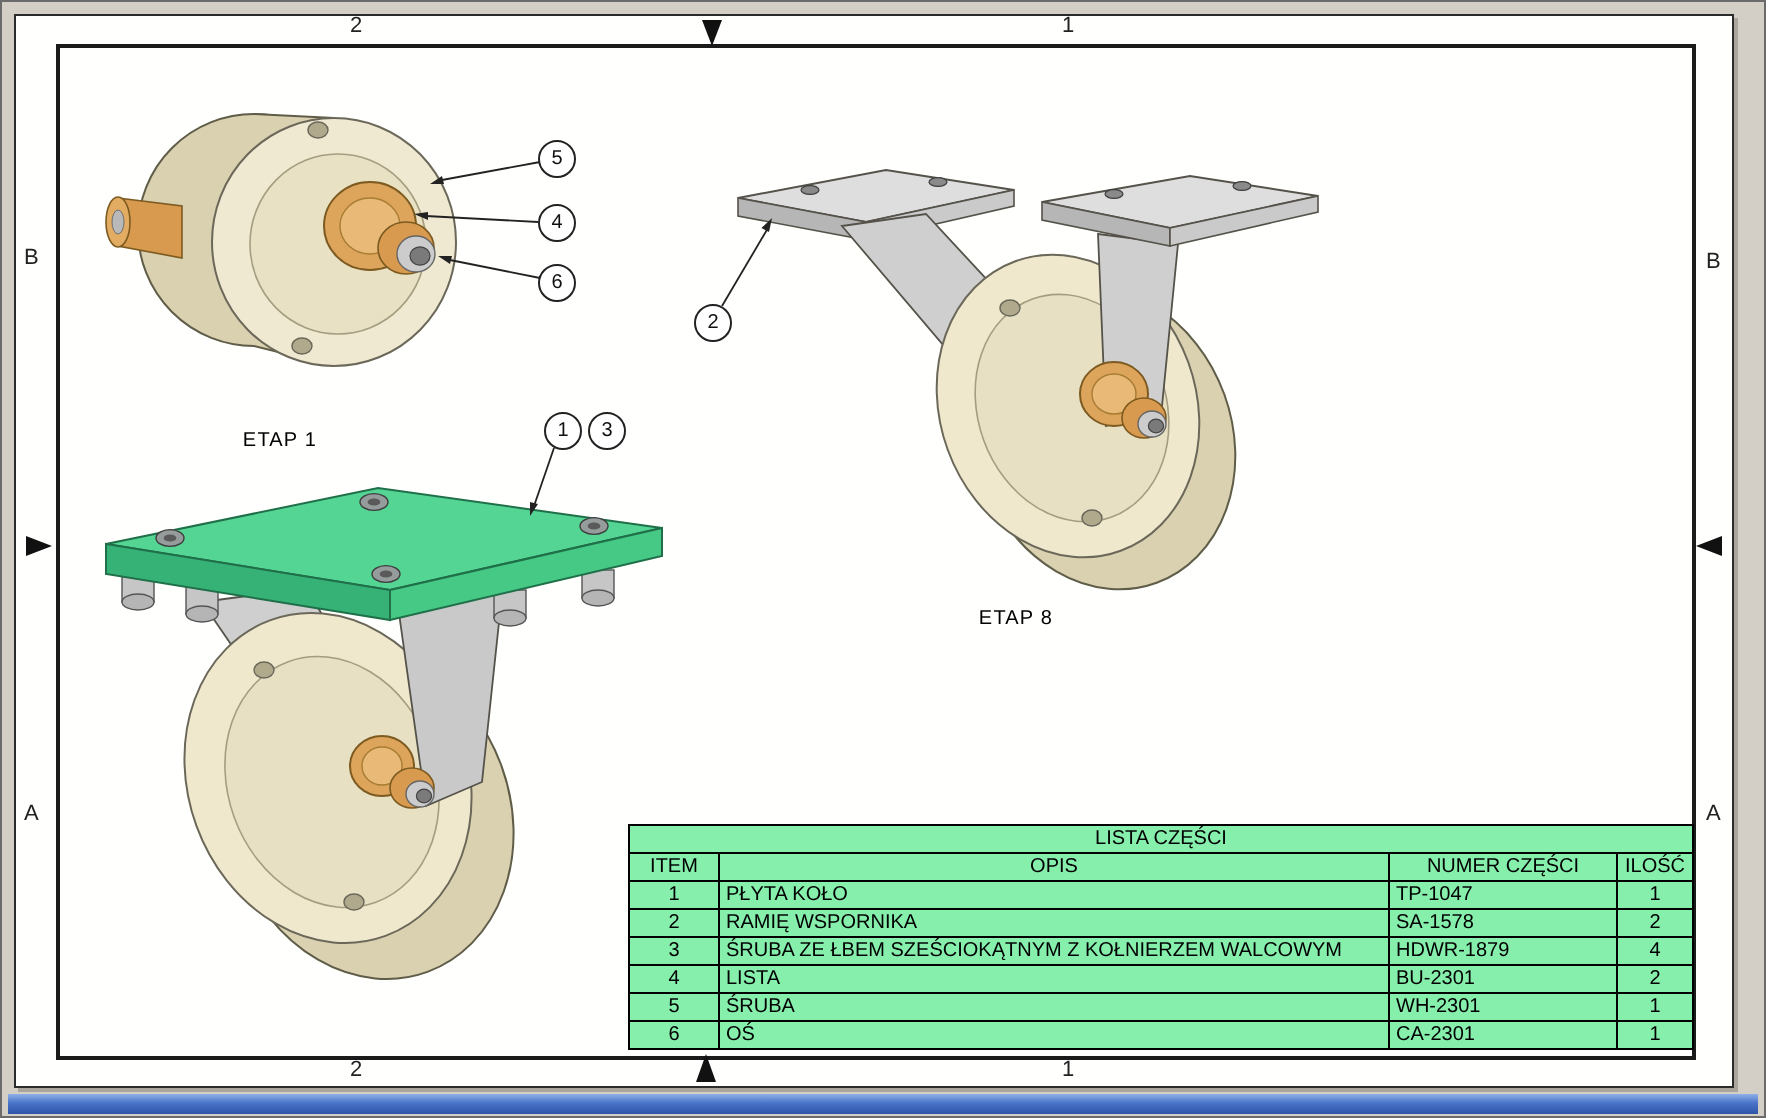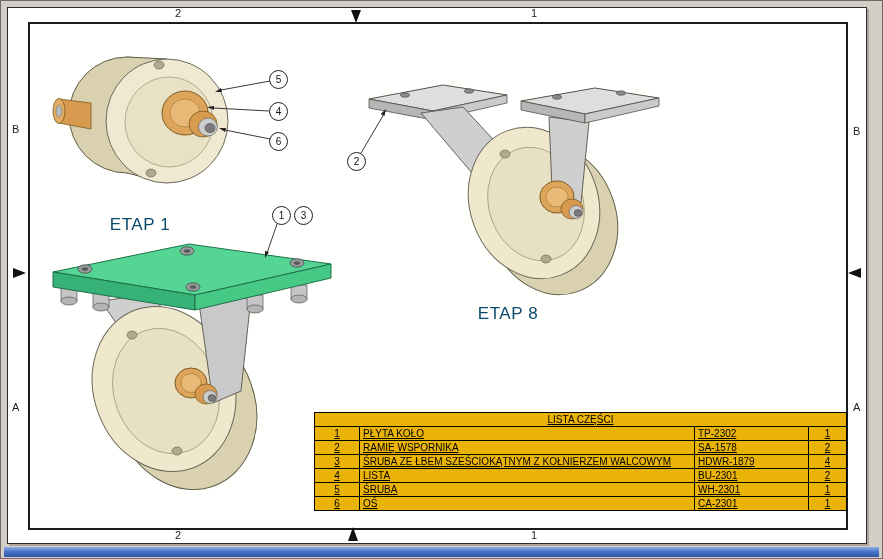--- a/index.html
+++ b/index.html
@@ -4,22 +4,22 @@
 <style>
   * { margin:0; padding:0; box-sizing:border-box; }
   html,body { font-family:"Liberation Sans", sans-serif; }
   body { background:#9a968e; }
   .screen { position:relative; width:883px; height:559px; background:#d3cfc7; border:1px solid #6b6b6b; overflow:hidden; }
   .sheet { position:absolute; left:6px; top:6px; width:860px; height:537px; background:#fffffd; border:1px solid #2b2b2b; box-shadow:2px 2px 0 #aaa69e; }
   .frame { position:absolute; left:20px; top:14px; width:820px; height:508px; border:2px solid #1b1b1b; }
   .art  { position:absolute; left:0; top:0; width:883px; height:559px; pointer-events:none; }
   .zone { position:absolute; font-size:11px; color:#222; }
   .balloon { position:absolute; width:19px; height:19px; border:1px solid #222; border-radius:50%; background:#fff; font-size:10px; line-height:17px; text-align:center; color:#111; z-index:5; }
-  .view-label { position:absolute; font-size:17px; letter-spacing:0.6px; color:#0c4a6e; text-align:center; z-index:4; }
-  .bom { position:absolute; left:313px; top:411px; border-collapse:collapse; table-layout:fixed; background:#eab308; font-size:10px; color:#000; z-index:6;text-decoration:underline; }
+  .view-label { position:absolute; font-size:10px; letter-spacing:0.6px; color:#000000; text-align:center; z-index:4; }
+  .bom { position:absolute; left:313px; top:411px; border-collapse:collapse; table-layout:fixed; background:#86efac; font-size:10px; color:#000; z-index:6; }
   .bom td { border:1px solid #000; padding:1px 3px; height:12px; line-height:11px; white-space:nowrap; overflow:hidden; text-align:center; }
   .bom td.l { text-align:left; }
   .bottom-bar { position:absolute; left:3px; right:3px; bottom:1px; height:10px; background:linear-gradient(#8fb0e8, #4a74c8 45%, #2f55a8); }
 </style>
 </head>
 <body>
 
 <div class="screen">
 
   <div class="sheet">
@@ -188,23 +188,29 @@
       <col style="width:45px">
         <col style="width:335px">
         <col style="width:114px">
         <col style="width:38px">
     </colgroup>
     <tbody>
       <tr>
         <td colspan="4">LISTA CZĘŚCI</td>
       </tr>
       <tr>
+        <td>ITEM</td>
+        <td>OPIS</td>
+        <td>NUMER CZĘŚCI</td>
+        <td>ILOŚĆ</td>
+      </tr>
+      <tr>
         <td>1</td>
         <td class="l">PŁYTA KOŁO</td>
-        <td class="l">TP-2302</td>
+        <td class="l">TP-1047</td>
         <td>1</td>
       </tr>
       <tr>
         <td>2</td>
         <td class="l">RAMIĘ WSPORNIKA</td>
         <td class="l">SA-1578</td>
         <td>2</td>
       </tr>
       <tr>
         <td>3</td>

